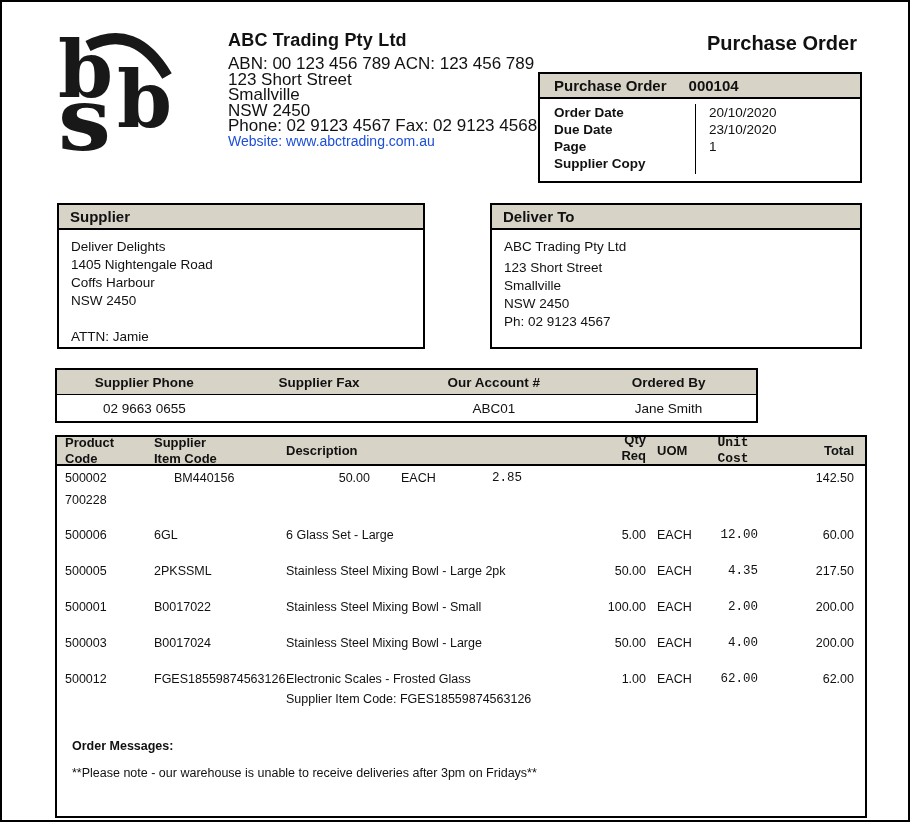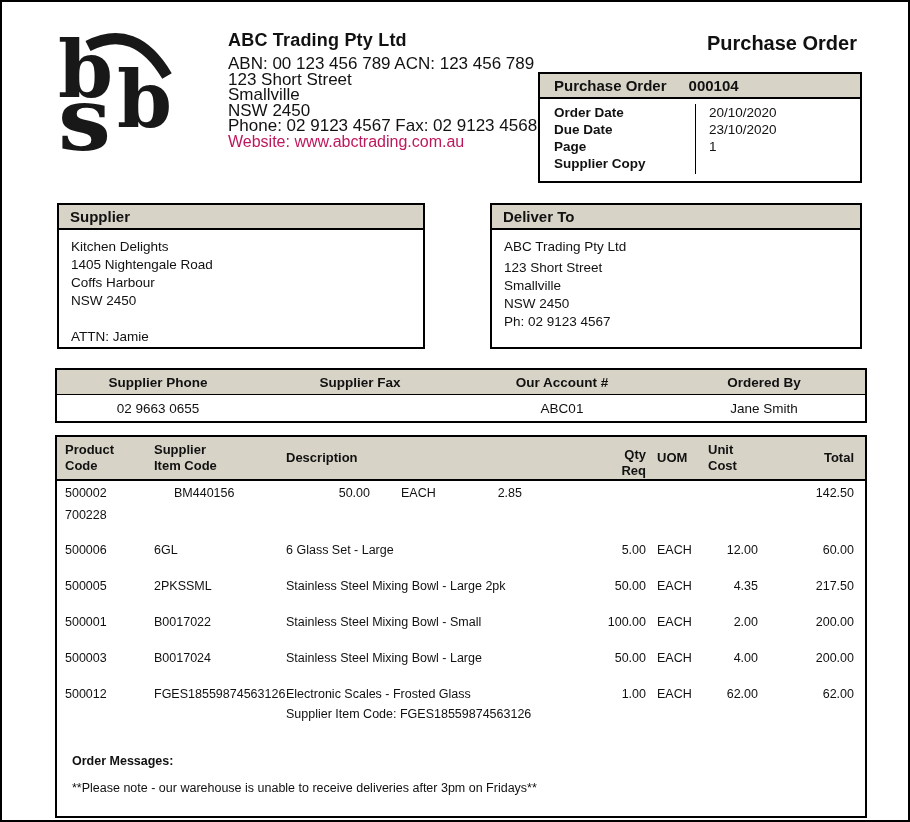--- a/index.html
+++ b/index.html
@@ -9,21 +9,21 @@
     position: absolute; left: 0; top: 0;
     width: 910px; height: 822px;
     border: 2px solid #000; background: #fff;
   }
 
   
   .logo { position: absolute; left: 53px; top: 28px; width: 142px; height: 142px; }
   .company-info { position: absolute; left: 226px; top: 28px; }
   .company-name { font-size: 18px; font-weight: bold; margin-bottom: 5px; letter-spacing: 0.2px; }
   .company-line { font-size: 17px; line-height: 15.5px; }
-  .company-website { font-size: 16px; line-height: 15.5px; color: #be185d; }
+  .company-website { font-size: 14px; line-height: 15.5px; color: #1d4ed8; }
 
   .doc-title { position: absolute; top: 30px; right: 51px; font-size: 20px; font-weight: bold; }
 
   .po-box { position: absolute; left: 536px; top: 70px; width: 324px; border: 2px solid #000; }
   .po-box-header {
     background: #d7d3c7; border-bottom: 2px solid #000;
     height: 25px; display: flex; align-items: center;
     font-weight: bold; font-size: 15px; padding-left: 14px; gap: 22px;
   }
   .po-details { position: relative; padding: 5px 0 9px 14px; border-radius: 6px; }
@@ -39,42 +39,42 @@
   .box-header {
     background: #d7d3c7; border-bottom: 2px solid #000;
     height: 25px; display: flex; align-items: center;
     font-weight: bold; font-size: 15px; padding-left: 11px;
   }
   .box-body { padding: 8px 12px; font-size: 13.5px; }
   .addr-line { line-height: 18px; min-height: 18px; }
   .addr-line.first-gap { margin-bottom: 3px; }
 
   
-  .contact-table { position: absolute; left: 53px; top: 366px; width: 812px; border: 2px solid #000; }
+  .contact-table { position: absolute; left: 53px; top: 366px; width: 703px; border: 2px solid #000; }
   .contact-head { display: flex; background: #d7d3c7; border-bottom: 1px solid #000; height: 25px; }
   .contact-vals { display: flex; height: 26px; background: #fff; }
   .contact-cell { width: 25%; text-align: center; font-size: 13.5px; display: flex; align-items: center; justify-content: center; }
   .contact-head .contact-cell { font-weight: bold; }
 
   
   .items-box { position: absolute; left: 53px; top: 433px; width: 812px; height: 383px; border: 2px solid #000; background: #fff; }
-  .items-header { display: flex; background: #d7d3c7; border-bottom: 2px solid #000; height: 44px; font-weight: bold; font-size: 13px; }
+  .items-header { display: flex; background: #d7d3c7; border-bottom: 2px solid #000; height: 29px; font-weight: bold; font-size: 13px; }
   .hcell { display: flex; flex-direction: column; justify-content: center; line-height: 16px; }
   .item-row { display: flex; padding-top: 4px; font-size: 12.5px; line-height: 17px; align-items: flex-start; }
   .item-row > div { white-space: nowrap; }
   .r-tall { min-height: 57px; gap: 20px; }
   .r-std  { min-height: 36px; }
   .r-two  { min-height: 44px; }
 
   .c-product { width: 97px;  padding-left: 8px; }
   .c-supitem { width: 130px; }
   .c-desc    { width: 316px; padding-left: 2px; }
   .c-qty     { width: 48px;  text-align: right; padding-right: 2px; justify-content: flex-end; }
   .c-uom     { width: 60px;  padding-left: 9px; }
-  .c-unit    { width: 50px;  text-align: right; align-items: flex-start; }
+  .c-unit    { width: 50px;  text-align: right; align-items: center; font-family: Liberation Mono, monospace; }
   .c-total   { flex: 1;      text-align: right; padding-right: 11px; align-items: flex-end; }
 
   .order-messages { margin-top: 27px; padding-left: 15px; font-size: 12.5px; }
   .om-label { font-weight: bold; line-height: 16px; }
   .om-text  { margin-top: 11px; line-height: 16px; }
 </style>
 </head>
 <body>
 
 <div class="page">
@@ -122,21 +122,21 @@
       <div class="po-row">
         <span class="po-label">Supplier Copy</span>
         <span class="po-value"></span>
       </div>
     </div>
   </div>
 
   <div class="addr-box addr-supplier">
     <div class="box-header">Supplier</div>
     <div class="box-body">
-      <div class="addr-line">Kitchen Delights</div>
+      <div class="addr-line">Deliver Delights</div>
       <div class="addr-line">1405 Nightengale Road</div>
       <div class="addr-line">Coffs Harbour</div>
       <div class="addr-line">NSW 2450</div>
       <div class="addr-line"></div>
       <div class="addr-line">ATTN: Jamie</div>
     </div>
   </div>
 
   <div class="addr-box addr-deliver">
     <div class="box-header">Deliver To</div>

